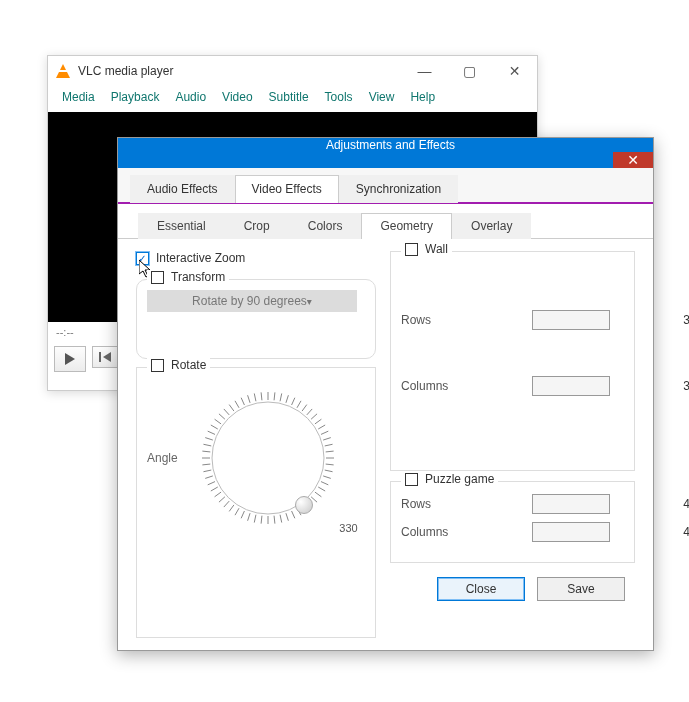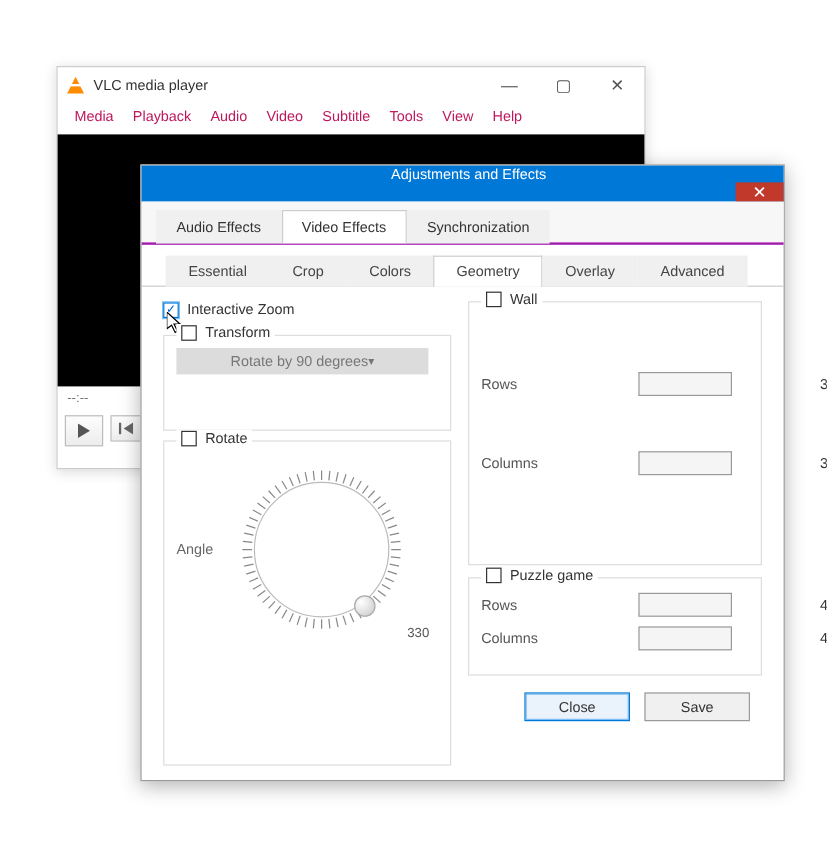--- a/index.html
+++ b/index.html
@@ -44,21 +44,21 @@
   }
   .vlc .title { font-size:12px; color:#333; }
   .vlc .winbtns { margin-left:auto; display:flex; }
   .vlc .winbtn {
     width:45px; height:30px;
     display:flex; align-items:center; justify-content:center;
     color:#555; font-size:14px;
   }
   .vlc .menubar {
     display:flex; gap:0; padding:2px 6px 6px 6px;
-    color:#be185d;
+    color:#0f766e;
   }
   .vlc .menubar span { padding:2px 8px; font-size:12px; }
   .vlc .video {
     background:#000;
     height:210px;
     margin:0;
   }
   .vlc .statusbar {
     display:flex; align-items:center;
     font-size:11px; color:#777;
@@ -303,38 +303,37 @@
     <div class="tab1 active">Video Effects</div>
     <div class="tab1">Synchronization</div>
   </div>
 
   <div class="tabs2">
     <div class="tab2">Essential</div>
     <div class="tab2">Crop</div>
     <div class="tab2">Colors</div>
     <div class="tab2 active">Geometry</div>
     <div class="tab2">Overlay</div>
-    <div class="tab2">Advanced</div>
   </div>
 
   <div class="content">
     <div class="cols">
 
       <div class="leftcol">
         <div style="position:relative;">
           <label class="chk">
             <span class="chkbox checked hover"></span>
             <span>Interactive Zoom</span>
           </label>
           <svg class="cursor" style="left:3px; top:9px;" viewBox="0 0 14 18">
             <polygon points="0,0 0,14 4,11 7,17 9,16 6,10 11,10" fill="#fff" stroke="#000" stroke-width="1"></polygon>
           </svg>
         </div>
 
-        <div class="group" style="height:80px;">
+        <div class="group" style="height:80px;border-radius:10px;">
           <label class="chk" style="margin-top:-20px; background:#fff; width:fit-content; padding:0 4px;">
             <span class="chkbox"></span>
             <span>Transform</span>
           </label>
           <div class="select">
             <span>Rotate by 90 degrees</span>
             <span class="arrow">▾</span>
           </div>
         </div>
 

